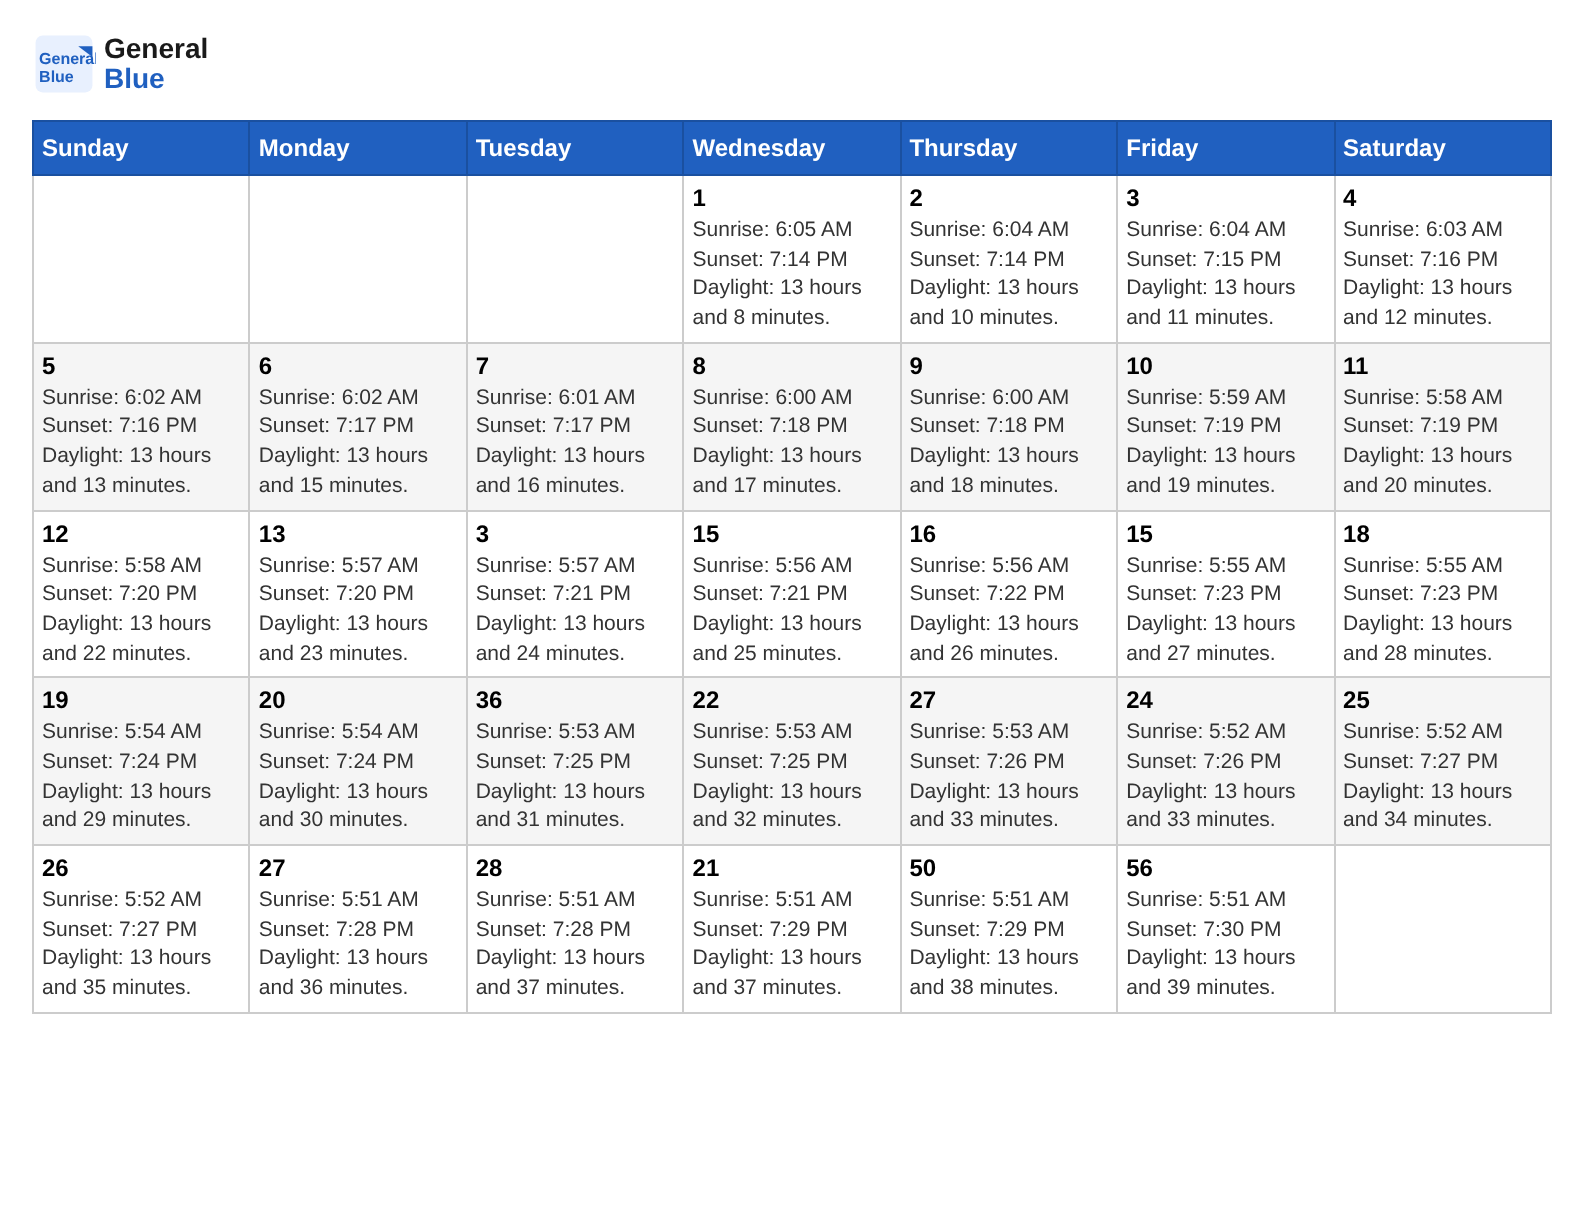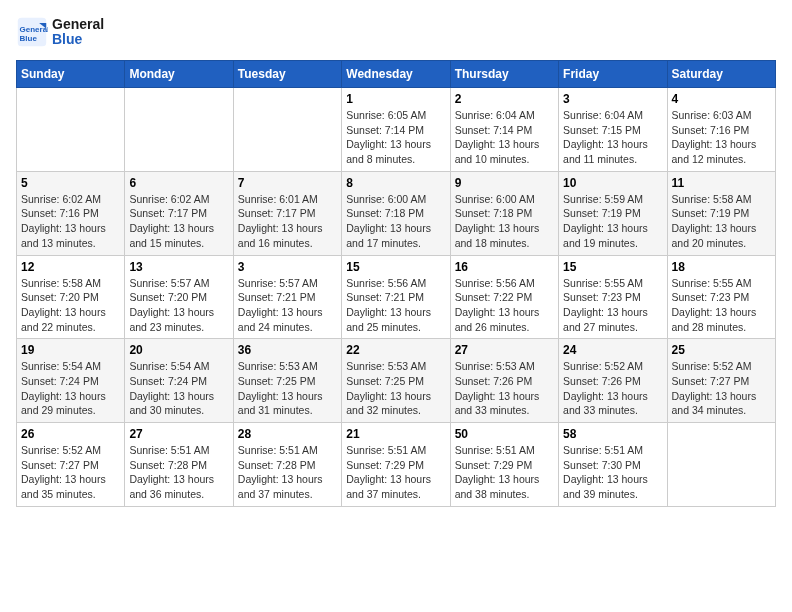--- a/index.html
+++ b/index.html
@@ -236,19 +236,19 @@
         </td>
         <td>
           <div class="day-num">21</div>
           <div class="day-info">Sunrise: 5:51 AM<br>Sunset: 7:29 PM<br>Daylight: 13 hours<br>and 37 minutes.</div>
         </td>
         <td>
           <div class="day-num">50</div>
           <div class="day-info">Sunrise: 5:51 AM<br>Sunset: 7:29 PM<br>Daylight: 13 hours<br>and 38 minutes.</div>
         </td>
         <td>
-          <div class="day-num">58</div>
+          <div class="day-num">56</div>
           <div class="day-info">Sunrise: 5:51 AM<br>Sunset: 7:30 PM<br>Daylight: 13 hours<br>and 39 minutes.</div>
         </td>
         <td class="empty-cell"></td>
       </tr>
     </tbody>
 </table>
 
 </body></html>

